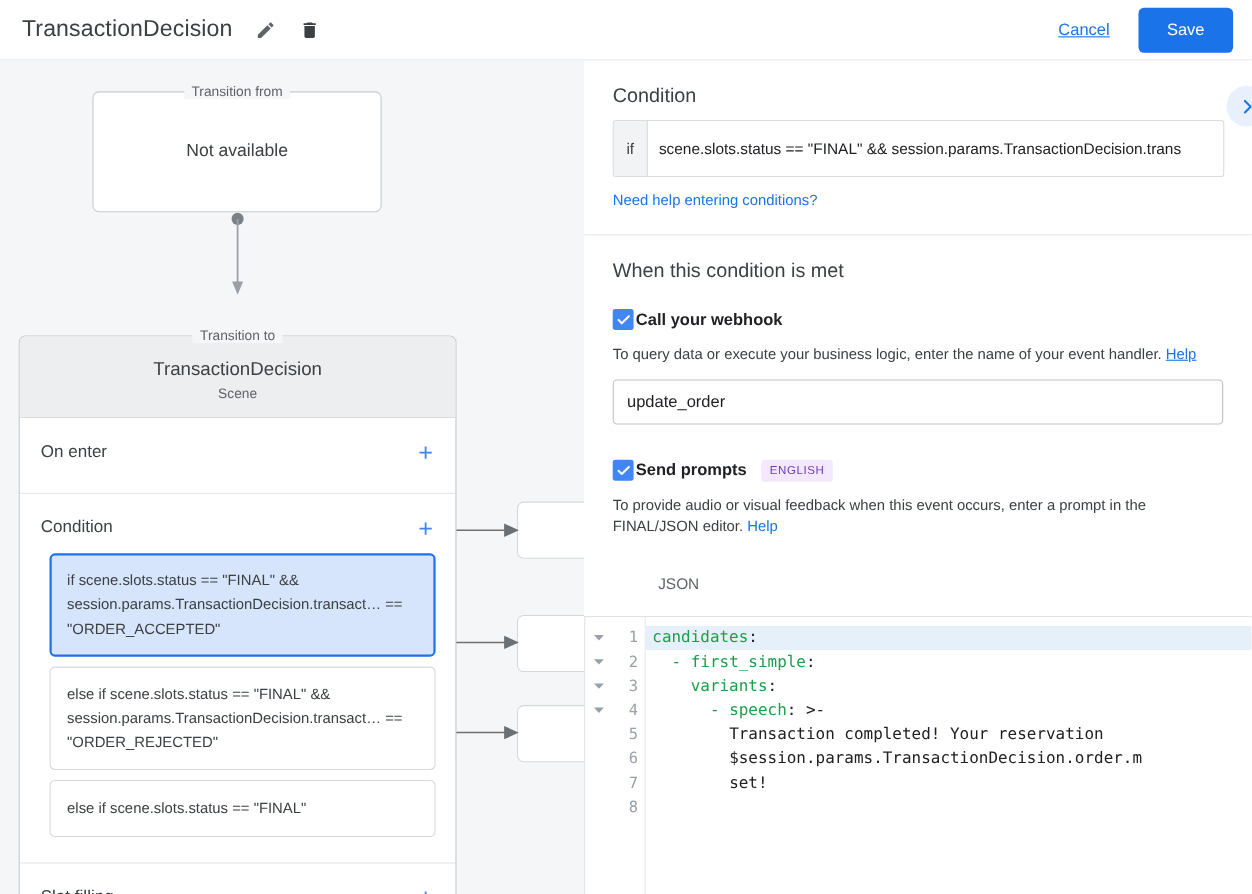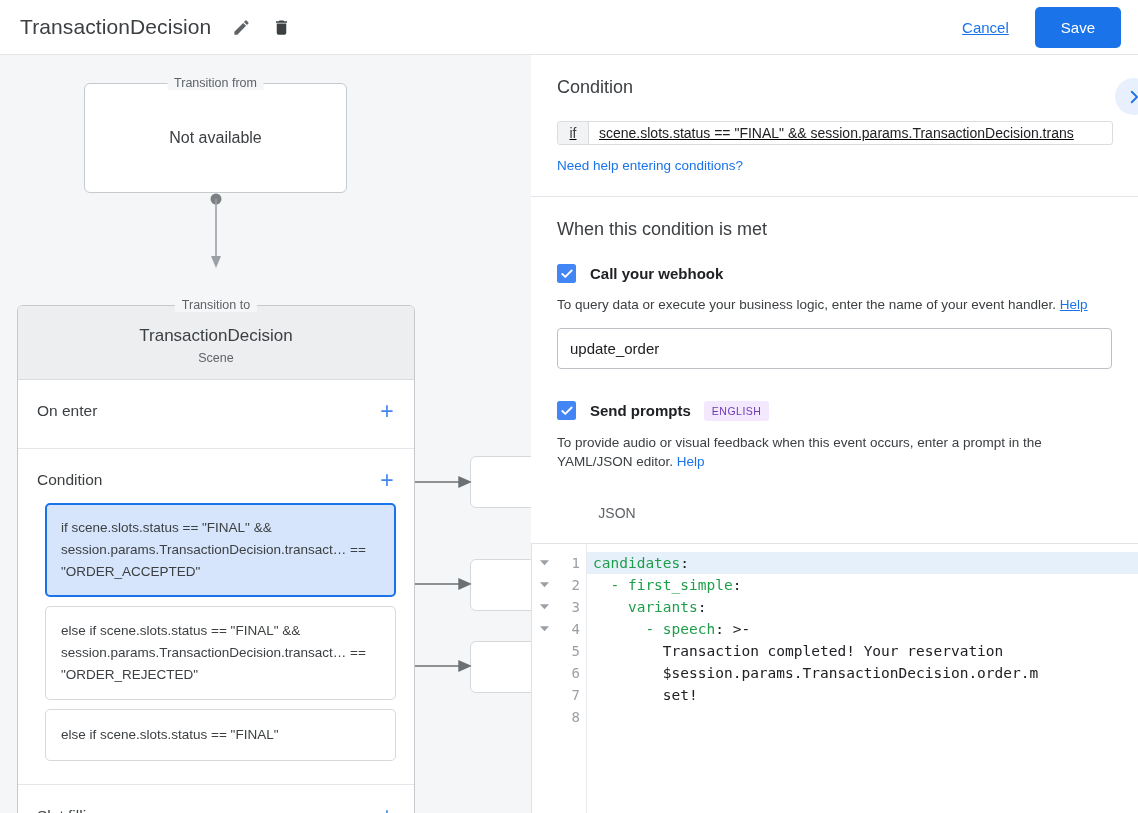--- a/index.html
+++ b/index.html
@@ -173,28 +173,27 @@
   }
   #condition-heading { font-size: 18px; color: #3c4043; font-weight: 400; }
   #expand-panel-btn {
     position: absolute; top: 23px; right: -14px;
     width: 37px; height: 37px; border-radius: 50%;
     background: #e8f0fe;
     display: flex; align-items: center; justify-content: center;
     cursor: pointer;
   }
   #condition-input-row {
-    margin-top: 23px;
+    margin-top: 11px;
     display: flex;
     border: 1px solid #dadce0;
     border-radius: 3px;
-    height: 24px;
+    height: 52px;
     overflow: hidden;
     background: #fff;
-    text-decoration: underline;
   }
   #condition-if-label {
     width: 31px;
     background: #f1f3f4;
     border-right: 1px solid #dadce0;
     display: flex; align-items: center; justify-content: center;
     font-size: 14px; color: #3c4043;
   }
   #condition-expression-input {
     flex: 1;
@@ -218,21 +217,21 @@
 
   .check-row { display: flex; align-items: center; }
   .checkbox-ui {
     width: 19px; height: 19px;
     background: #4285f4;
     border-radius: 2.5px;
     display: flex; align-items: center; justify-content: center;
     cursor: pointer; flex: none;
   }
   .check-label {
-    margin-left: 14px;
+    margin-left: 2px;
     font-size: 15px; font-weight: bold; color: #202124;
   }
   #language-badge {
     margin-left: 13px;
     background: #f3e8fd;
     color: #6d3bb5;
     font-size: 10.5px;
     letter-spacing: .5px;
     padding: 4px 8px;
     border-radius: 3px;
@@ -464,21 +463,21 @@
       <div class="checkbox-ui">
         <svg width="14" height="14" viewBox="0 0 24 24" fill="none" stroke="#ffffff" stroke-width="3.2" stroke-linecap="round" stroke-linejoin="round">
             <polyline points="20 6 9 17 4 12"></polyline>
           </svg>
       </div>
       <div class="check-label">Send prompts</div>
       <div id="language-badge">ENGLISH</div>
     </div>
 
     <div class="helper-text">
-      <span>To provide audio or visual feedback when this event occurs, enter a prompt in the YAML/JSON editor.</span>
+      <span>To provide audio or visual feedback when this event occurs, enter a prompt in the FINAL/JSON editor.</span>
       <a class="inline-link plain">Help</a>
     </div>
 
     <div id="editor-tabs">
       <div class="editor-tab">JSON</div>
     </div>
   </div>
 
   <div id="code-editor">
     <div id="fold-gutter">

